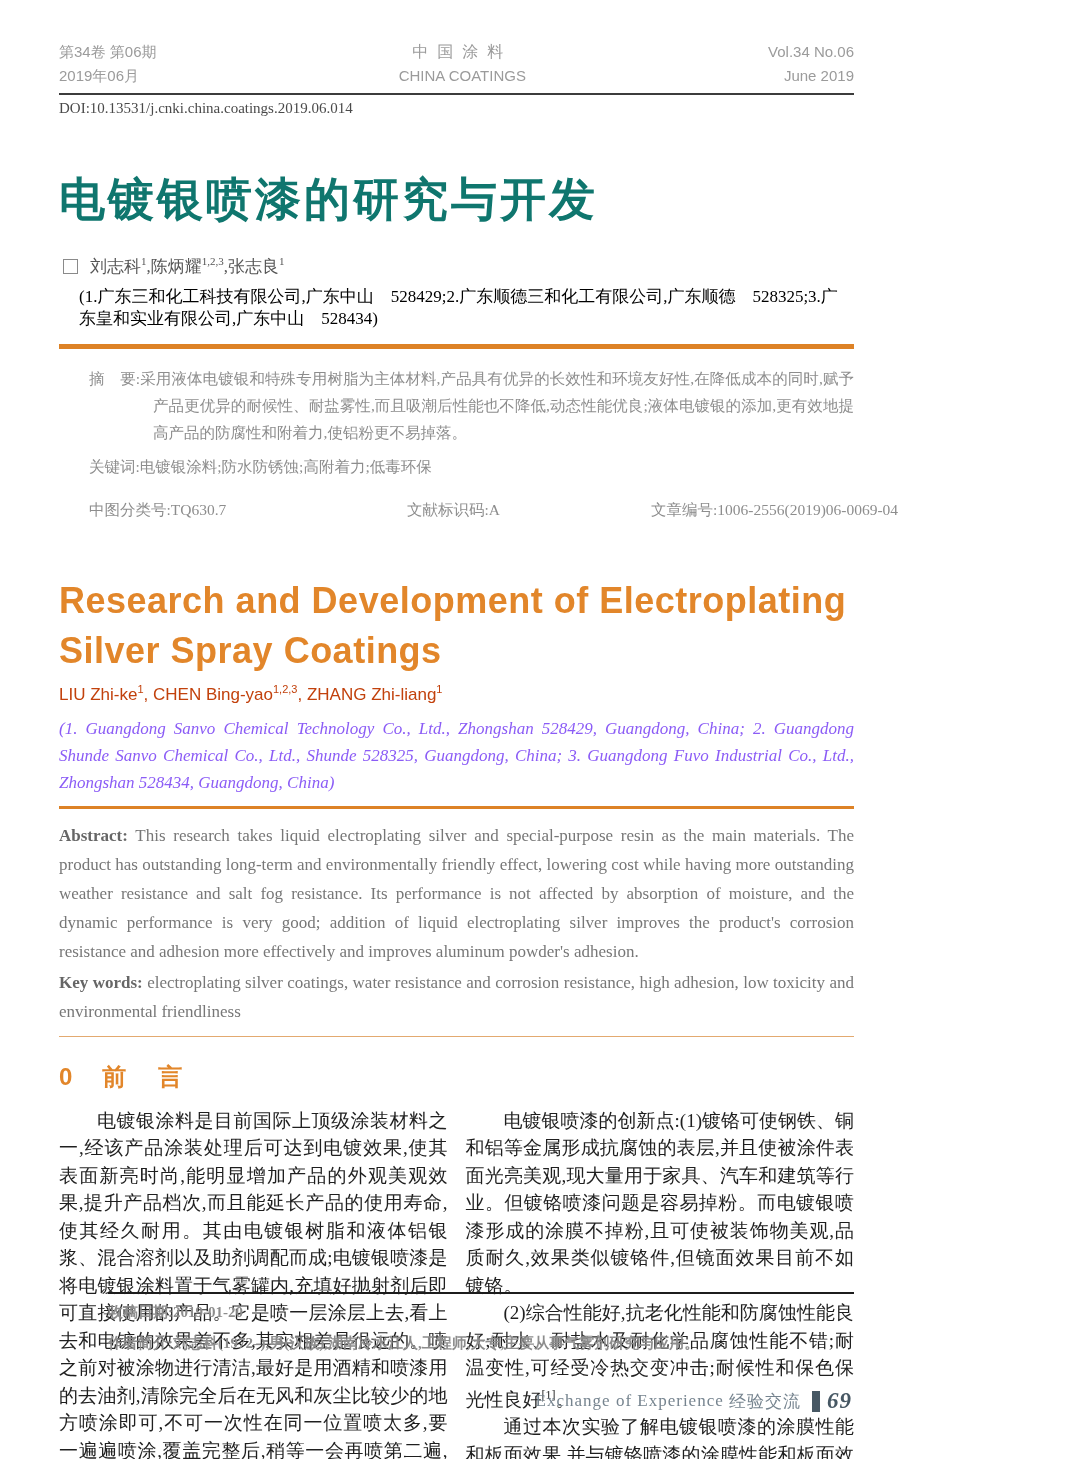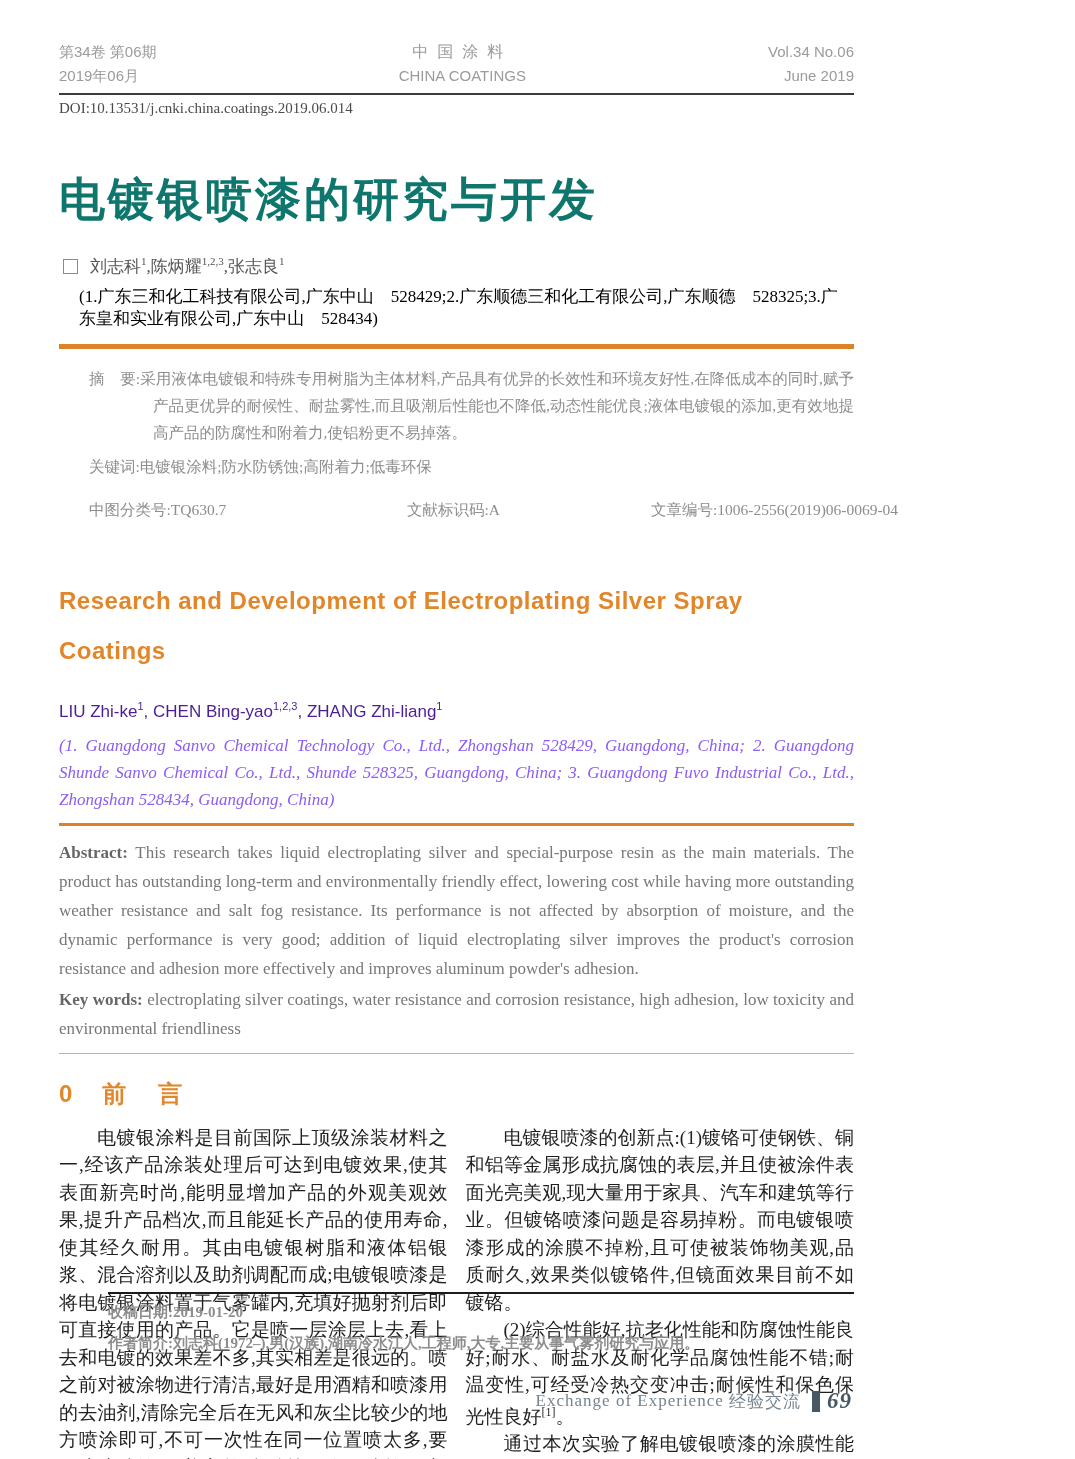--- a/index.html
+++ b/index.html
@@ -46,25 +46,25 @@
   .kw-cn{margin:7px 0 0 0;}
   .clc-row{position:relative;height:26px;margin:16px 0 0 0;text-align:center;}
   .clc-row span{position:absolute;top:0;white-space:nowrap;}
   .clc-a{left:0;}
   .clc-b{left:318px;}
   .clc-c{left:562px;}
   
   .title-en{
     margin-top:54px;
     font-family:"Liberation Sans","DejaVu Sans",sans-serif;
-    font-weight:800;font-size:24px;line-height:50px;letter-spacing:0.5px;
+    font-weight:800;font-size:36px;line-height:50px;letter-spacing:0.5px;
     color:#E2862A;
   }
-  .authors-en{margin-top:24px;font-family:"Liberation Sans","DejaVu Sans",sans-serif;
-    font-size:17px;color:#4c1d95;}
+  .authors-en{margin-top:7px;font-family:"Liberation Sans","DejaVu Sans",sans-serif;
+    font-size:17px;color:#c2410c;}
   .affil-en{margin-top:10px;font-style:italic;color:#8b5cf6;font-size:17px;line-height:27px;text-align:justify;}
   .rule-orange-mid{border:none;border-top:3px solid #DD8226;margin:10px 0 0 0;}
   .abs-en{margin-top:12px;font-size:17px;line-height:29px;color:#777;text-align:justify;}
   .abs-en b{color:#666;}
   .rule-orange-thin{border:none;border-top:1px solid #e3aa70;margin:10px 0 0 0;}
   
   .sec-head{
     margin-top:24px;
     font-family:"Liberation Sans","DejaVu Sans",sans-serif;
     font-weight:bold;font-size:24px;color:#E2862A;

